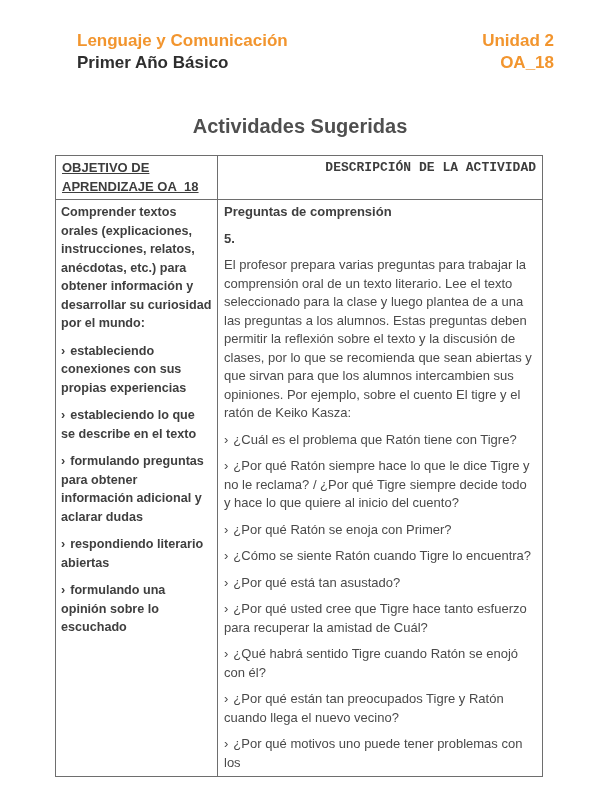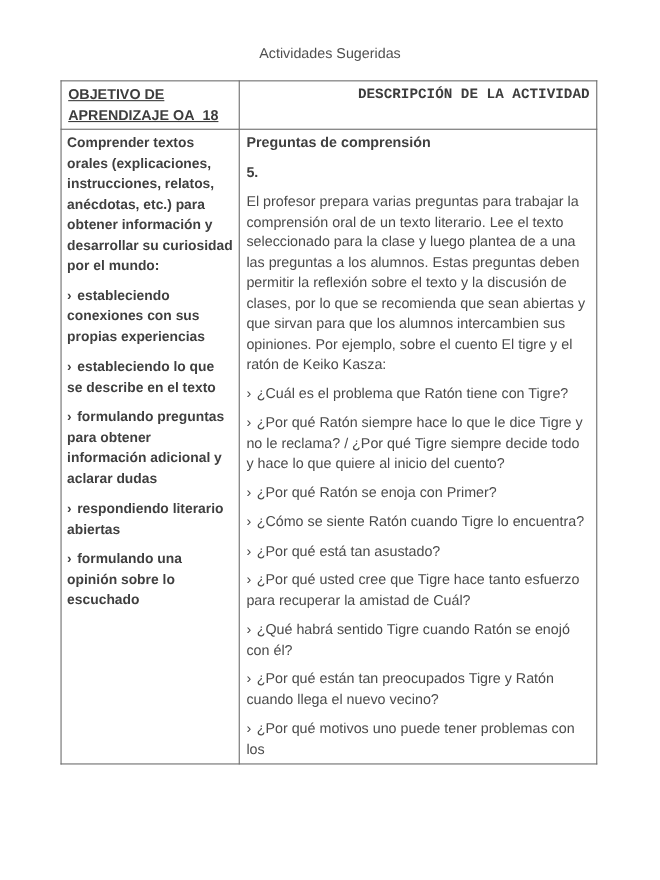--- a/index.html
+++ b/index.html
@@ -22,22 +22,22 @@
   .doc-header .line { font-size: 17px; font-weight: bold; line-height: 22px; }
   .subject { color: #F2952E; }
   .grade   { color: #2e2e2e; }
   .header-right { text-align: right; }
   .unit, .oa-code { color: #F2952E; }
 
   
   .page-title {
     margin-top: 41px;
     text-align: center;
-    font-size: 13px;
-    font-weight: normal;
+    font-size: 20px;
+    font-weight: bold;
     color: #4f4f4f;
   }
 
   
   .activity-table {
     margin: 17px 0 0 55px;
     width: 487px;
     border-collapse: collapse;
     table-layout: fixed;
   }
@@ -77,20 +77,30 @@
   .activity-cell p  { margin-bottom: 8px; }
   .activity-cell p:last-child, .objective-cell p:last-child { margin-bottom: 0; }
   .block-bold { font-weight: bold; color: #3f3f3f; }
   .mk { margin-right: 5px; }
 </style>
 </head>
 <body>
 
 <div class="page">
 
+  <div class="doc-header">
+    <div class="header-left">
+      <div class="line subject">Lenguaje y Comunicación</div>
+      <div class="line grade">Primer Año Básico</div>
+    </div>
+    <div class="header-right">
+      <div class="line unit">Unidad 2</div>
+      <div class="line oa-code">OA_18</div>
+    </div>
+  </div>
 
   <div class="page-title">Actividades Sugeridas</div>
 
   <table class="activity-table">
     <colgroup>
         <col class="col-obj">
         <col class="col-act">
       </colgroup>
     <tbody>
         <tr>

